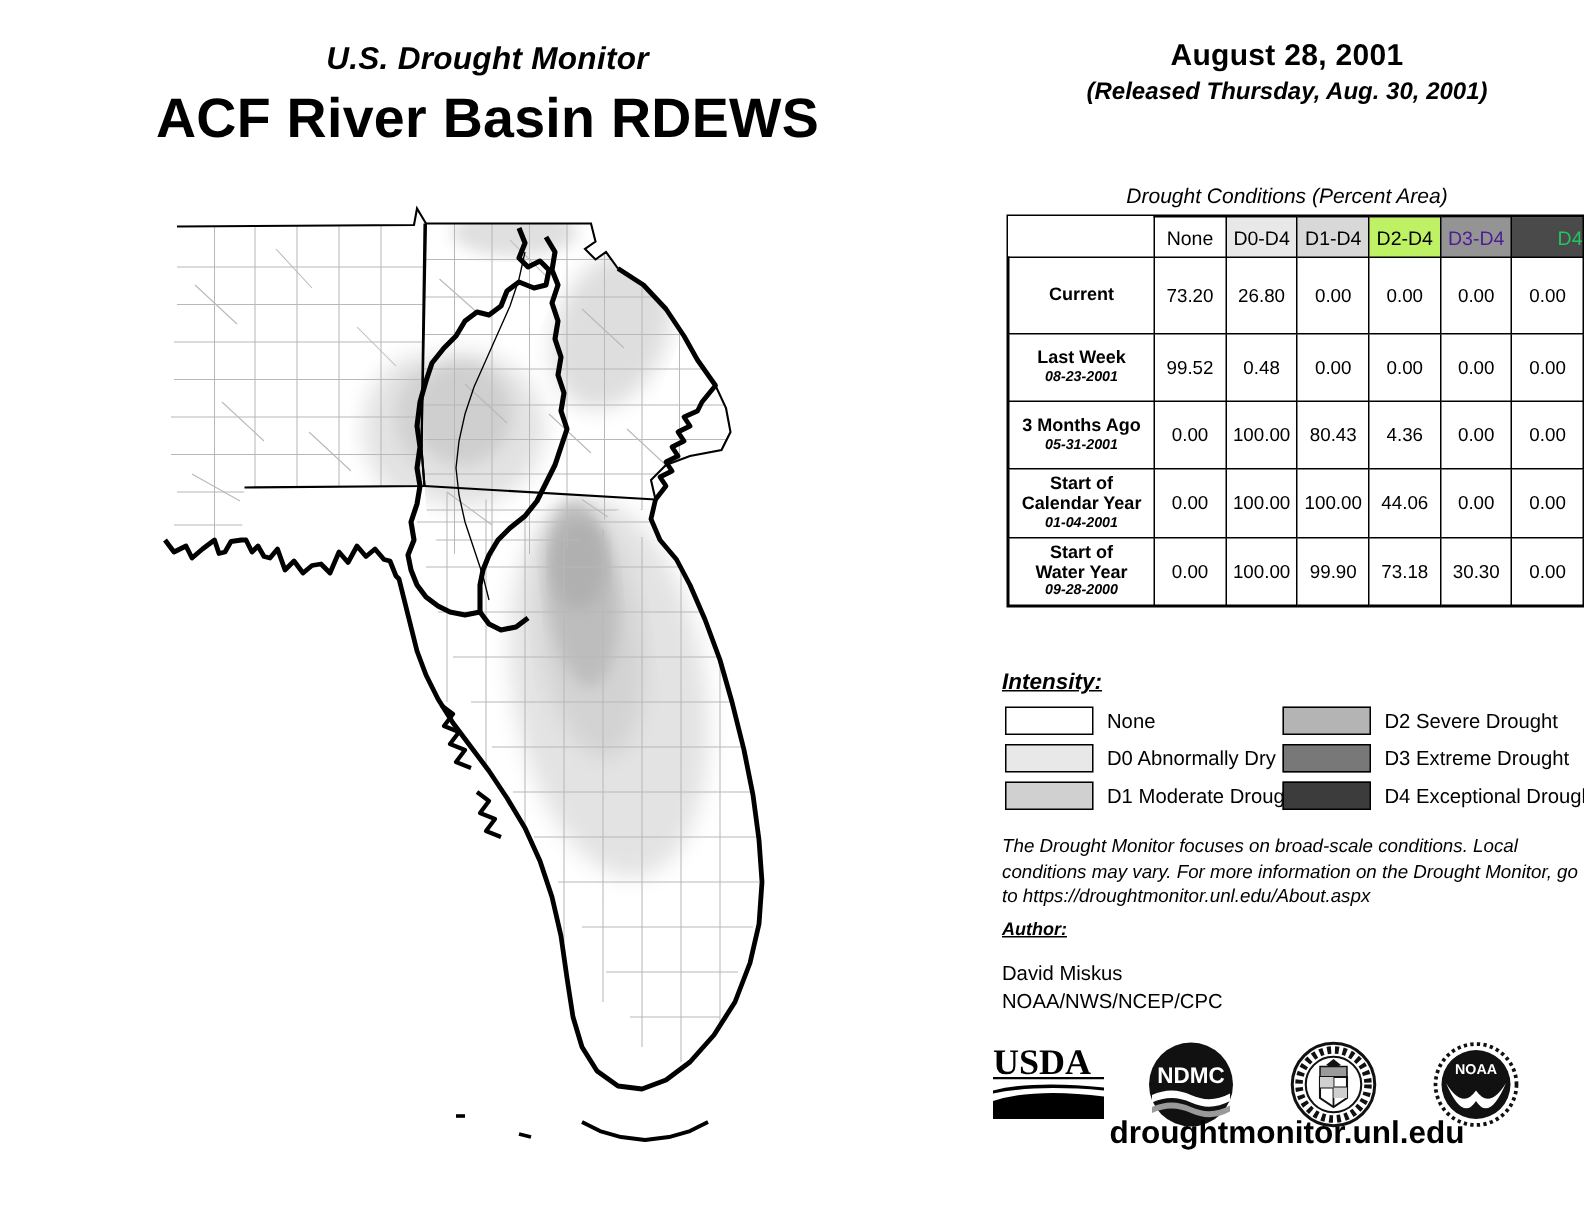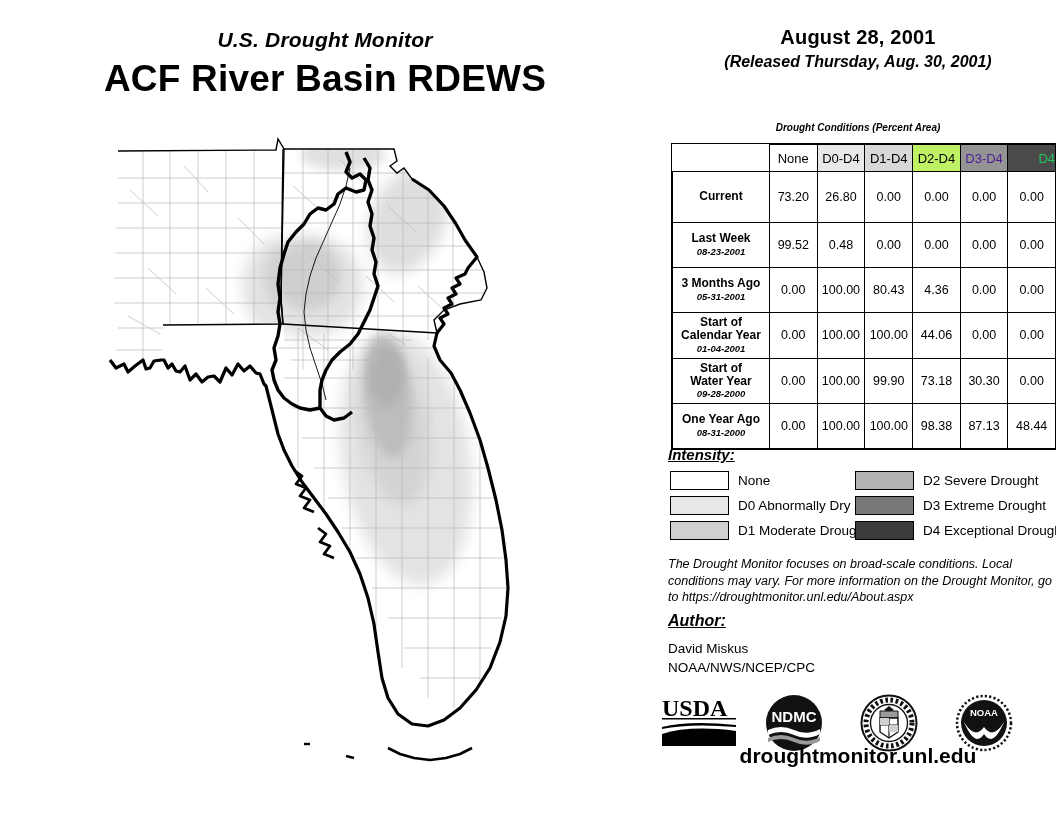--- a/index.html
+++ b/index.html
@@ -13,21 +13,21 @@
   #maintitle{font-size:37px;font-weight:bold;margin-top:6px;letter-spacing:.2px;}
 
   
   #date-block{left:660px;top:26px;width:396px;text-align:center;}
   #date-main{font-size:20px;font-weight:bold;letter-spacing:.2px;}
   #date-rel{font-size:16px;font-weight:bold;font-style:italic;margin-top:4px;}
   #date-valid{font-size:14px;font-weight:bold;margin-top:5px;}
 
   
   #table-caption{left:660px;top:122px;width:396px;text-align:center;
-      font-size:10px;font-style:italic;font-weight:bold;}
+      font-size:14px;font-style:italic;}
   #cond-table{left:672px;top:144px;border-collapse:collapse;}
   #cond-table td,#cond-table th{border:1px solid #000;text-align:center;
       font-size:12.5px;font-weight:normal;padding:0;}
   #cond-table thead th{height:26px;width:47px;font-size:13px;}
   #cond-table thead th.corner{border:none;width:93px;}
   #cond-table tbody td.rowlab{width:93px;text-align:center;font-weight:bold;
       font-size:12px;line-height:1.12;padding:3px 2px;}
   #cond-table tbody td.rowlab .sub{font-size:9.5px;font-style:italic;display:block;
       margin-top:1px;font-weight:bold;}
   #cond-table tbody td{height:38px;width:47px;}
@@ -39,21 +39,21 @@
   .legend-col{top:468px;}
   #legend-left{left:670px;}
   #legend-right{left:855px;}
   .legend-row{display:flex;align-items:center;height:25px;}
   .sw{width:57px;height:17px;border:1px solid #000;margin-right:9px;flex:none;}
   .legend-row span{font-size:13.5px;white-space:nowrap;}
 
   
   #note{left:668px;top:556px;width:390px;font-size:12.5px;font-style:italic;
       line-height:1.33;}
-  #author-hd{left:668px;top:612px;font-size:16px;font-style:italic;font-weight:bold;
+  #author-hd{left:668px;top:612px;font-size:12px;font-style:italic;font-weight:bold;
       text-decoration:underline;}
   #author-body{left:668px;top:640px;font-size:13.5px;line-height:1.4;}
 
   
   #logos{left:655px;top:694px;width:400px;height:62px;}
   .logo{position:absolute;top:0;}
   #url{left:660px;top:744px;width:396px;text-align:center;
       font-size:21px;font-weight:bold;}
 
   
@@ -140,32 +140,20 @@
           <div>Start of</div>
           <div>Water Year</div>
           <span class="sub">09-28-2000</span>
         </td>
         <td>0.00</td>
         <td>100.00</td>
         <td>99.90</td>
         <td>73.18</td>
         <td>30.30</td>
         <td>0.00</td>
-      </tr>
-      <tr>
-        <td class="rowlab">
-          <div>One Year Ago</div>
-          <span class="sub">08-31-2000</span>
-        </td>
-        <td>0.00</td>
-        <td>100.00</td>
-        <td>100.00</td>
-        <td>98.38</td>
-        <td>87.13</td>
-        <td>48.44</td>
       </tr>
     </tbody>
 </table>
 
 <div class="abs" id="intensity-hd">Intensity:</div>
 <div class="abs legend-col" id="legend-left">
     <div class="legend-row">
       <div class="sw" style="background: rgb(255, 255, 255);"></div>
       <span>None</span>
     </div>

